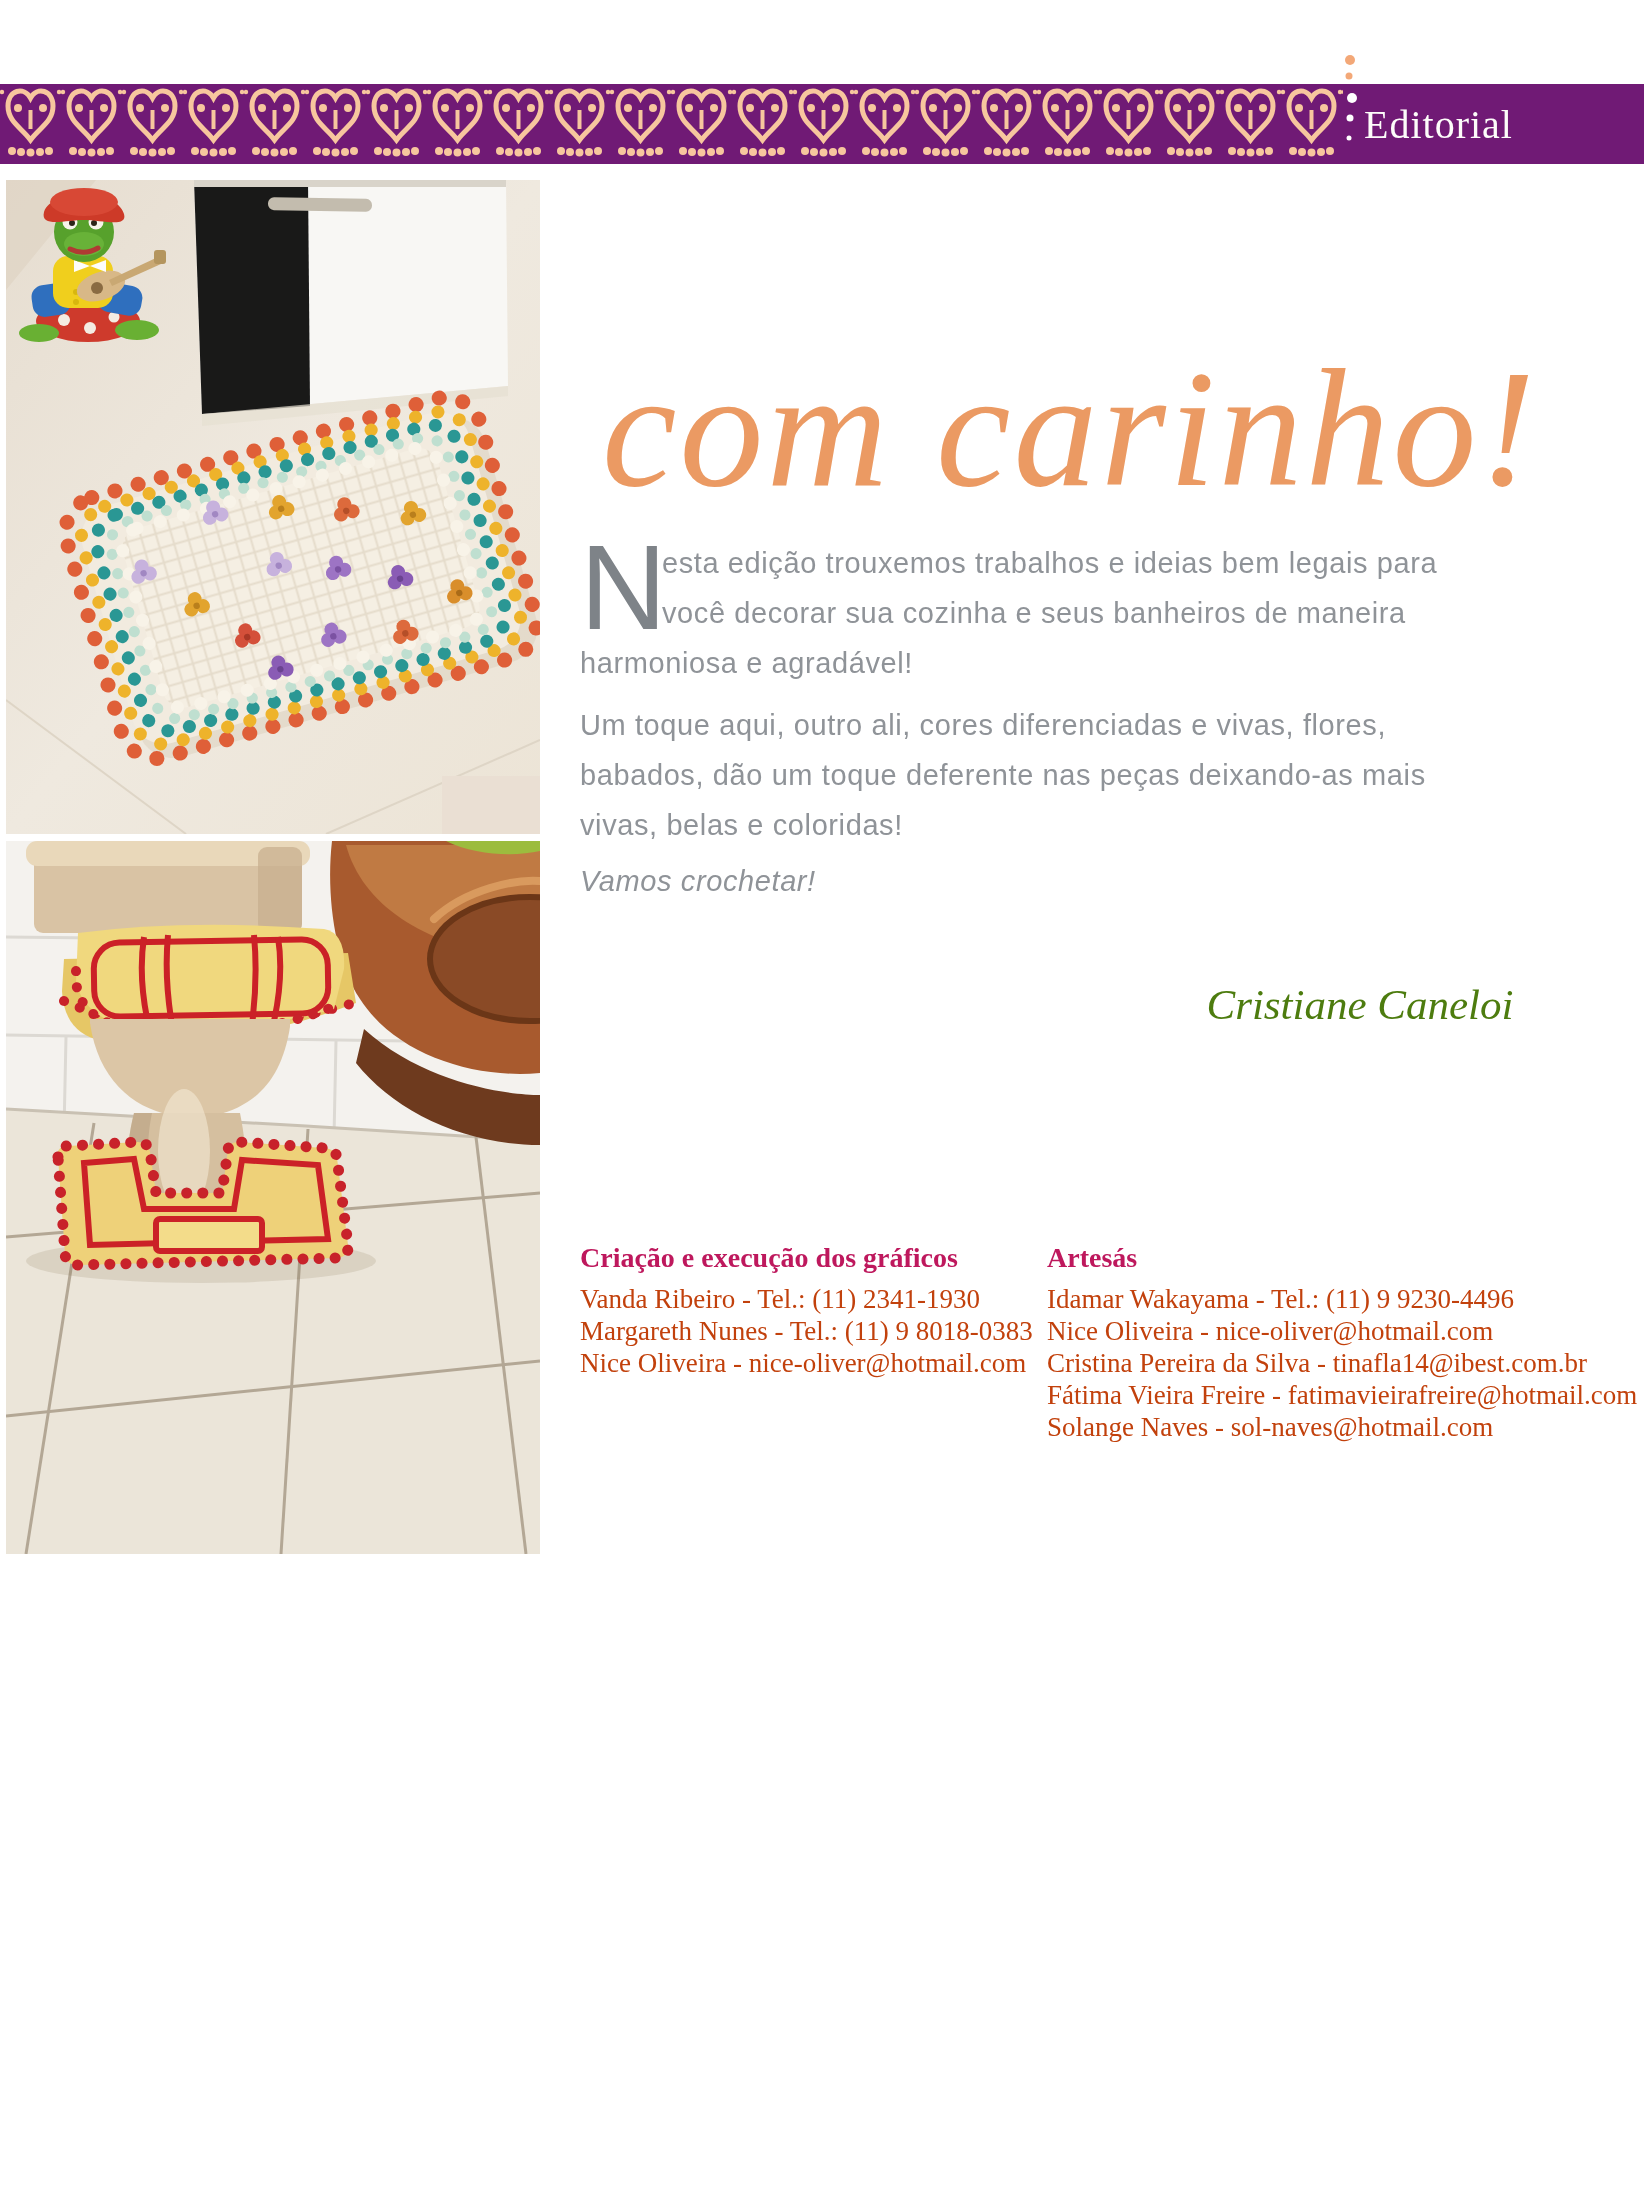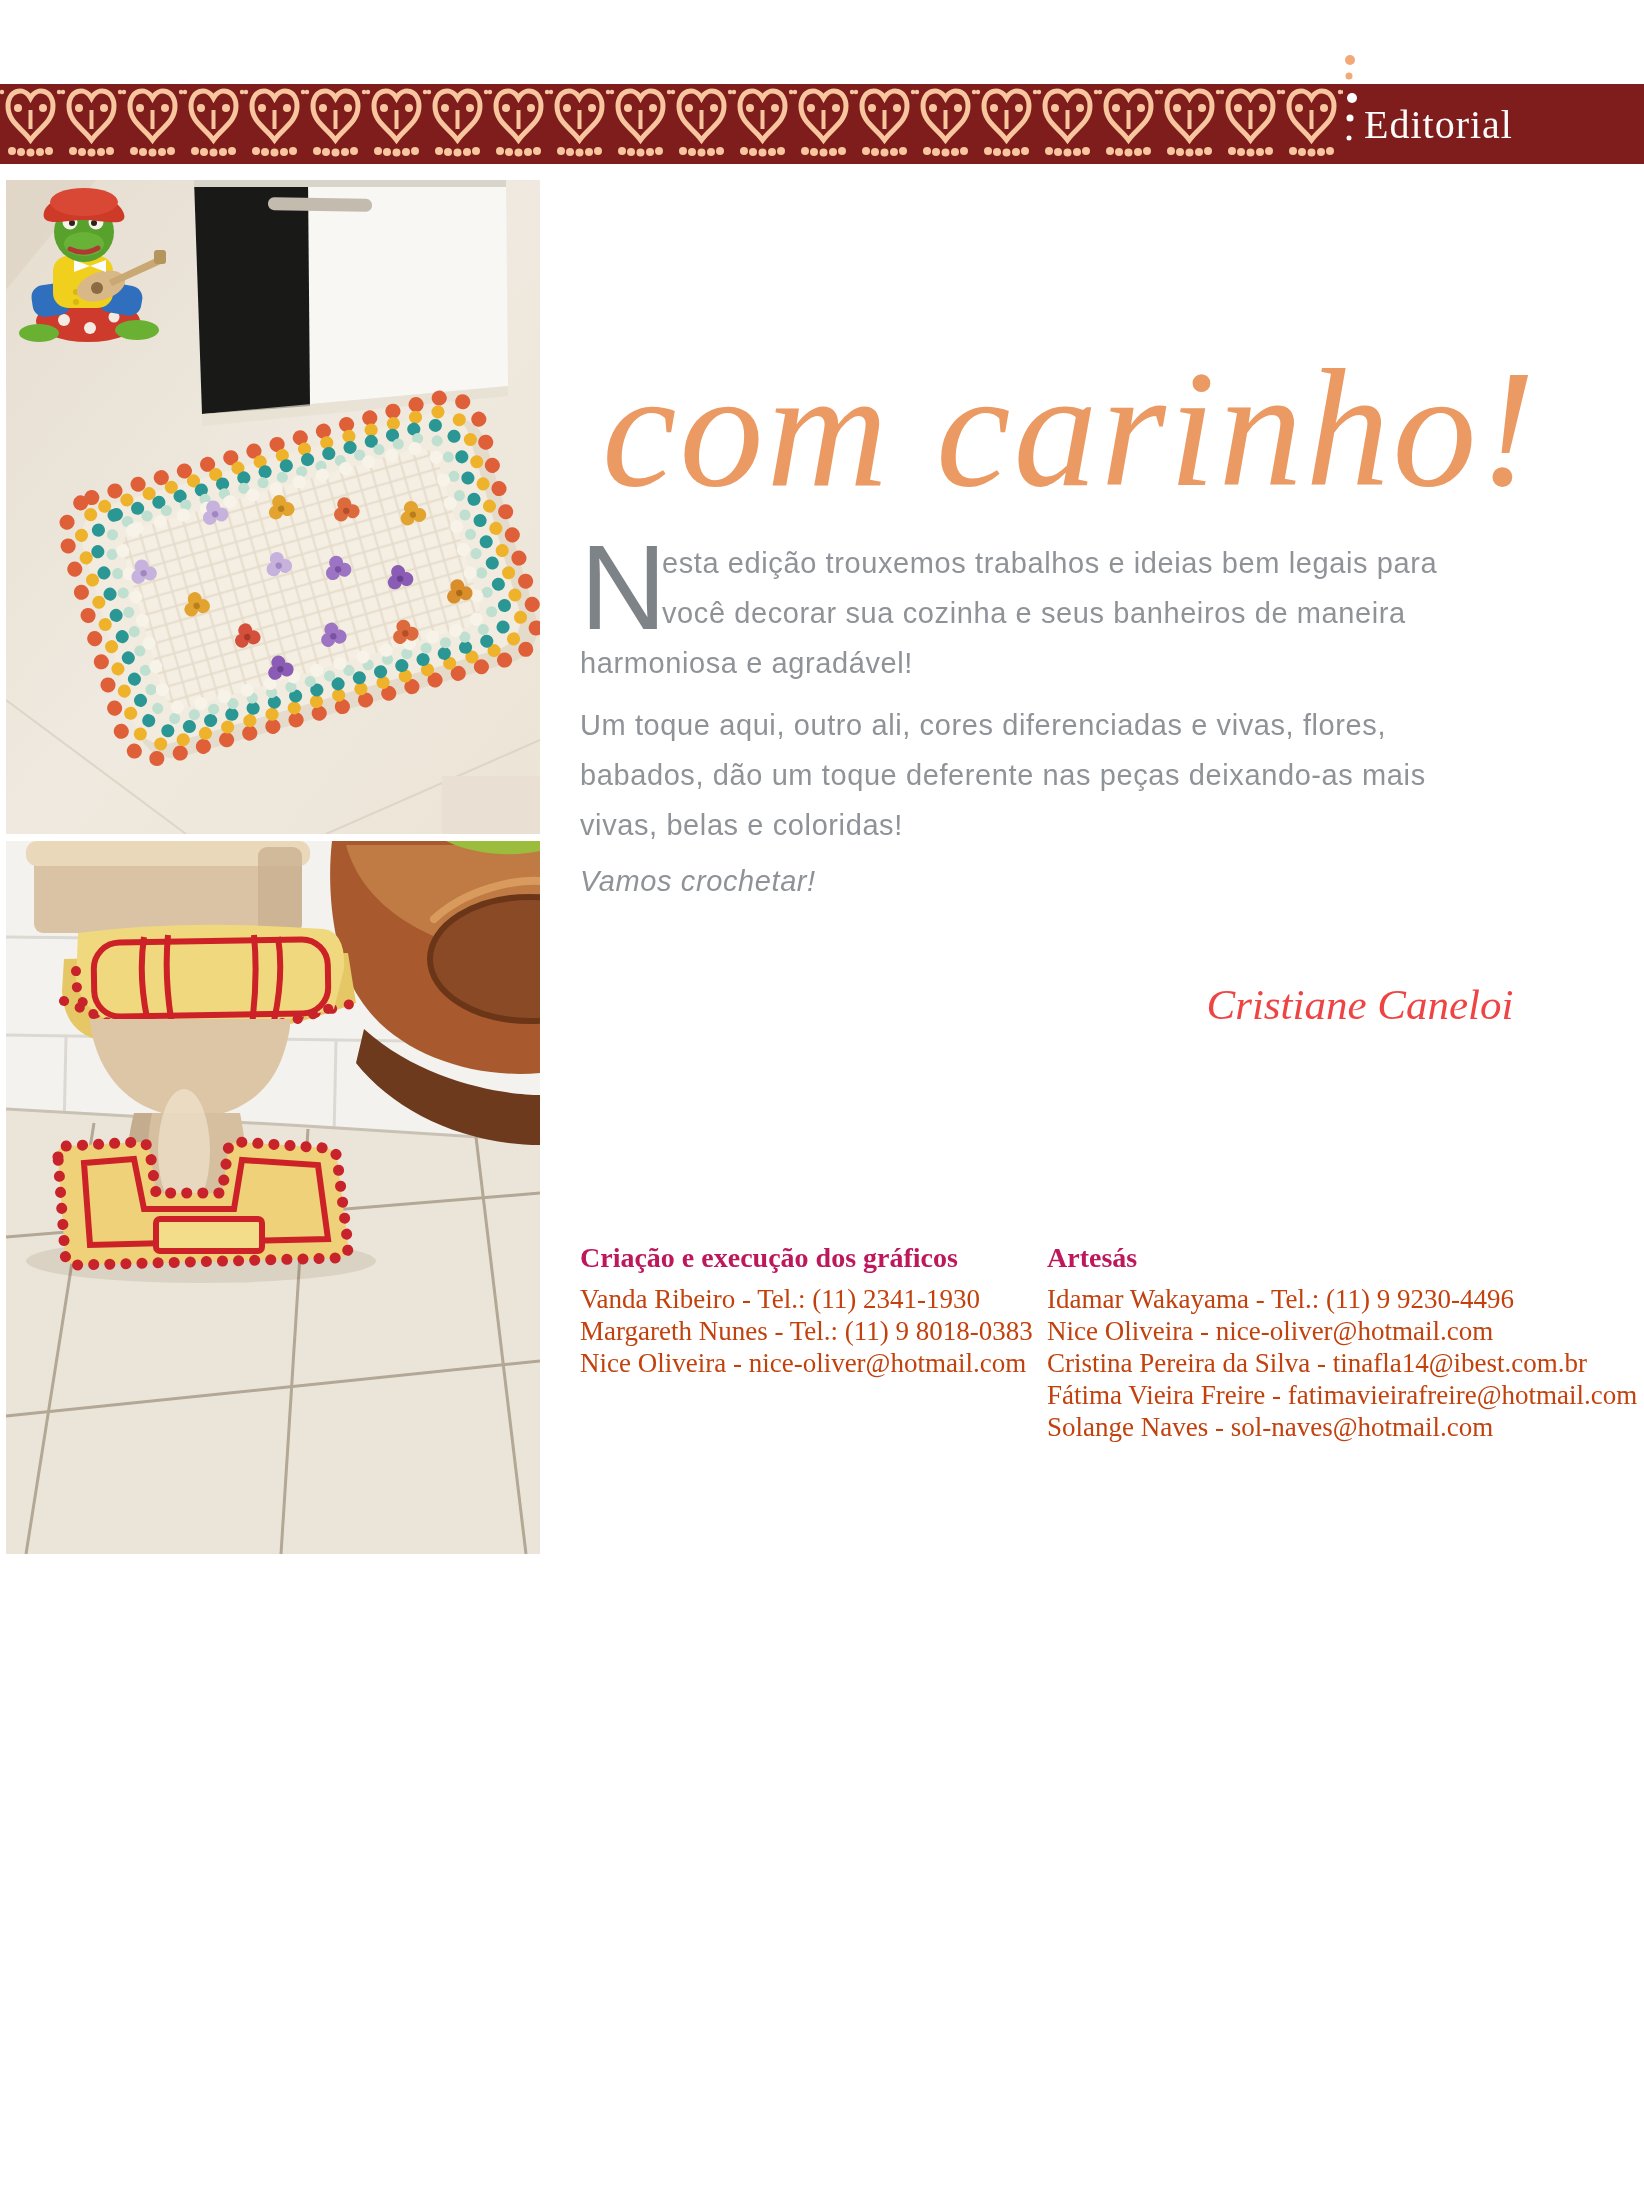--- a/index.html
+++ b/index.html
@@ -1,20 +1,20 @@
 <!DOCTYPE html>
 <html><head>
 <meta charset="utf-8">
 <style>
   html,body{margin:0;padding:0;background:#ffffff;}
   #page{position:relative;width:1644px;height:2205px;background:#ffffff;overflow:hidden;
         font-family:"Liberation Sans",sans-serif;}
 
   
-  .band{position:absolute;left:0;top:84px;width:1644px;height:80px;background:#7f1d1d;}
+  .band{position:absolute;left:0;top:84px;width:1644px;height:80px;background:#701a75;}
   .band svg{position:absolute;left:0;top:0;}
   .editorial-label{position:absolute;left:1364px;top:17px;color:#fdfcfa;
         font-family:"Liberation Serif",serif;font-size:40px;letter-spacing:1px;}
   .band-mark{position:absolute;left:1340px;top:50px;}
 
   
   .photo{position:absolute;left:6px;width:534px;overflow:hidden;background:#ece6dc;}
   .photo-1{top:180px;height:654px;}
   .photo-2{top:841px;height:713px;}
   .photo svg{display:block;}
@@ -29,21 +29,21 @@
   .bodycopy{position:absolute;left:580px;width:890px;color:#8f9398;
         font-size:29px;line-height:50px;letter-spacing:.6px;}
   .para-1{top:538px;}
   .para-2{top:700px;}
   .para-3{top:856px;font-style:italic;}
   .dropcap{float:left;width:82px;height:100px;font-size:120px;line-height:98px;
         color:#7e8388;letter-spacing:0;}
   .bodyline{white-space:nowrap;}
 
   .signature{position:absolute;left:1190px;top:980px;width:340px;text-align:center;
-        font-family:"Liberation Serif",serif;font-style:italic;font-size:43px;color:#ef4444;
+        font-family:"Liberation Serif",serif;font-style:italic;font-size:43px;color:#4d7c0f;
         white-space:nowrap;}
 
   
   .participants{position:absolute;left:580px;top:1218px;width:940px;}
   .part-heading{font-family:"Liberation Serif",serif;font-size:40px;color:#c2202d;
         letter-spacing:.5px;}
   .part-cols{display:flex;margin-top:24px;}
   .part-col-1{width:467px;flex:none;}
   .part-col-2{width:470px;flex:none;}
   .col-title{font-family:"Liberation Serif",serif;font-weight:bold;font-size:28px;

